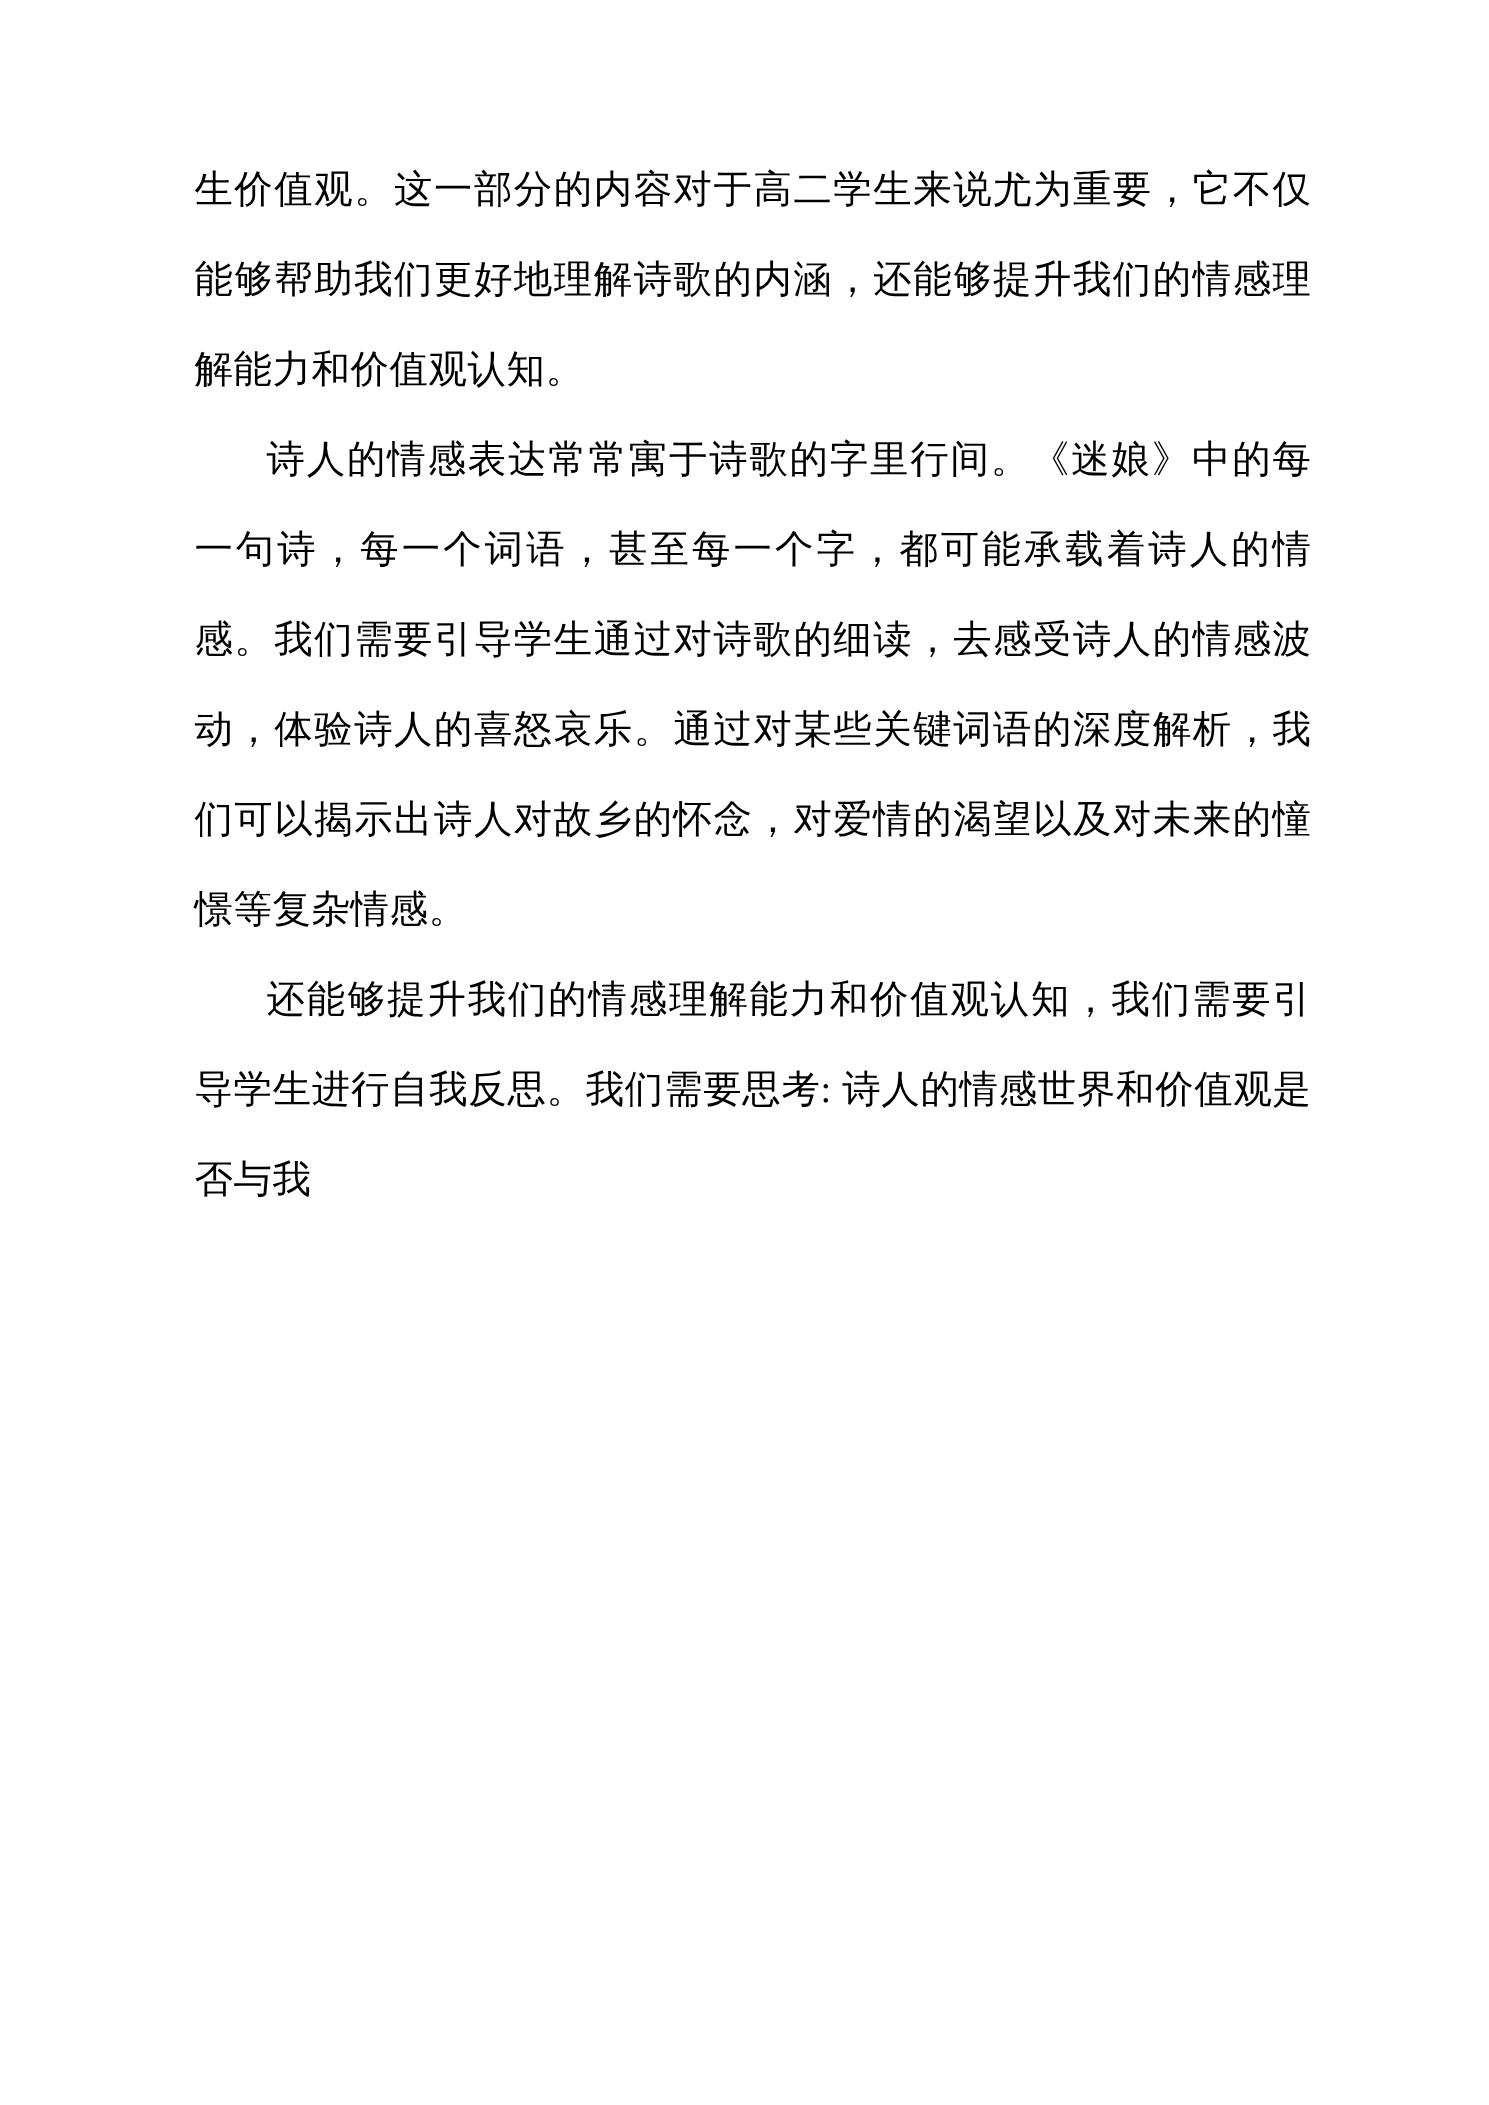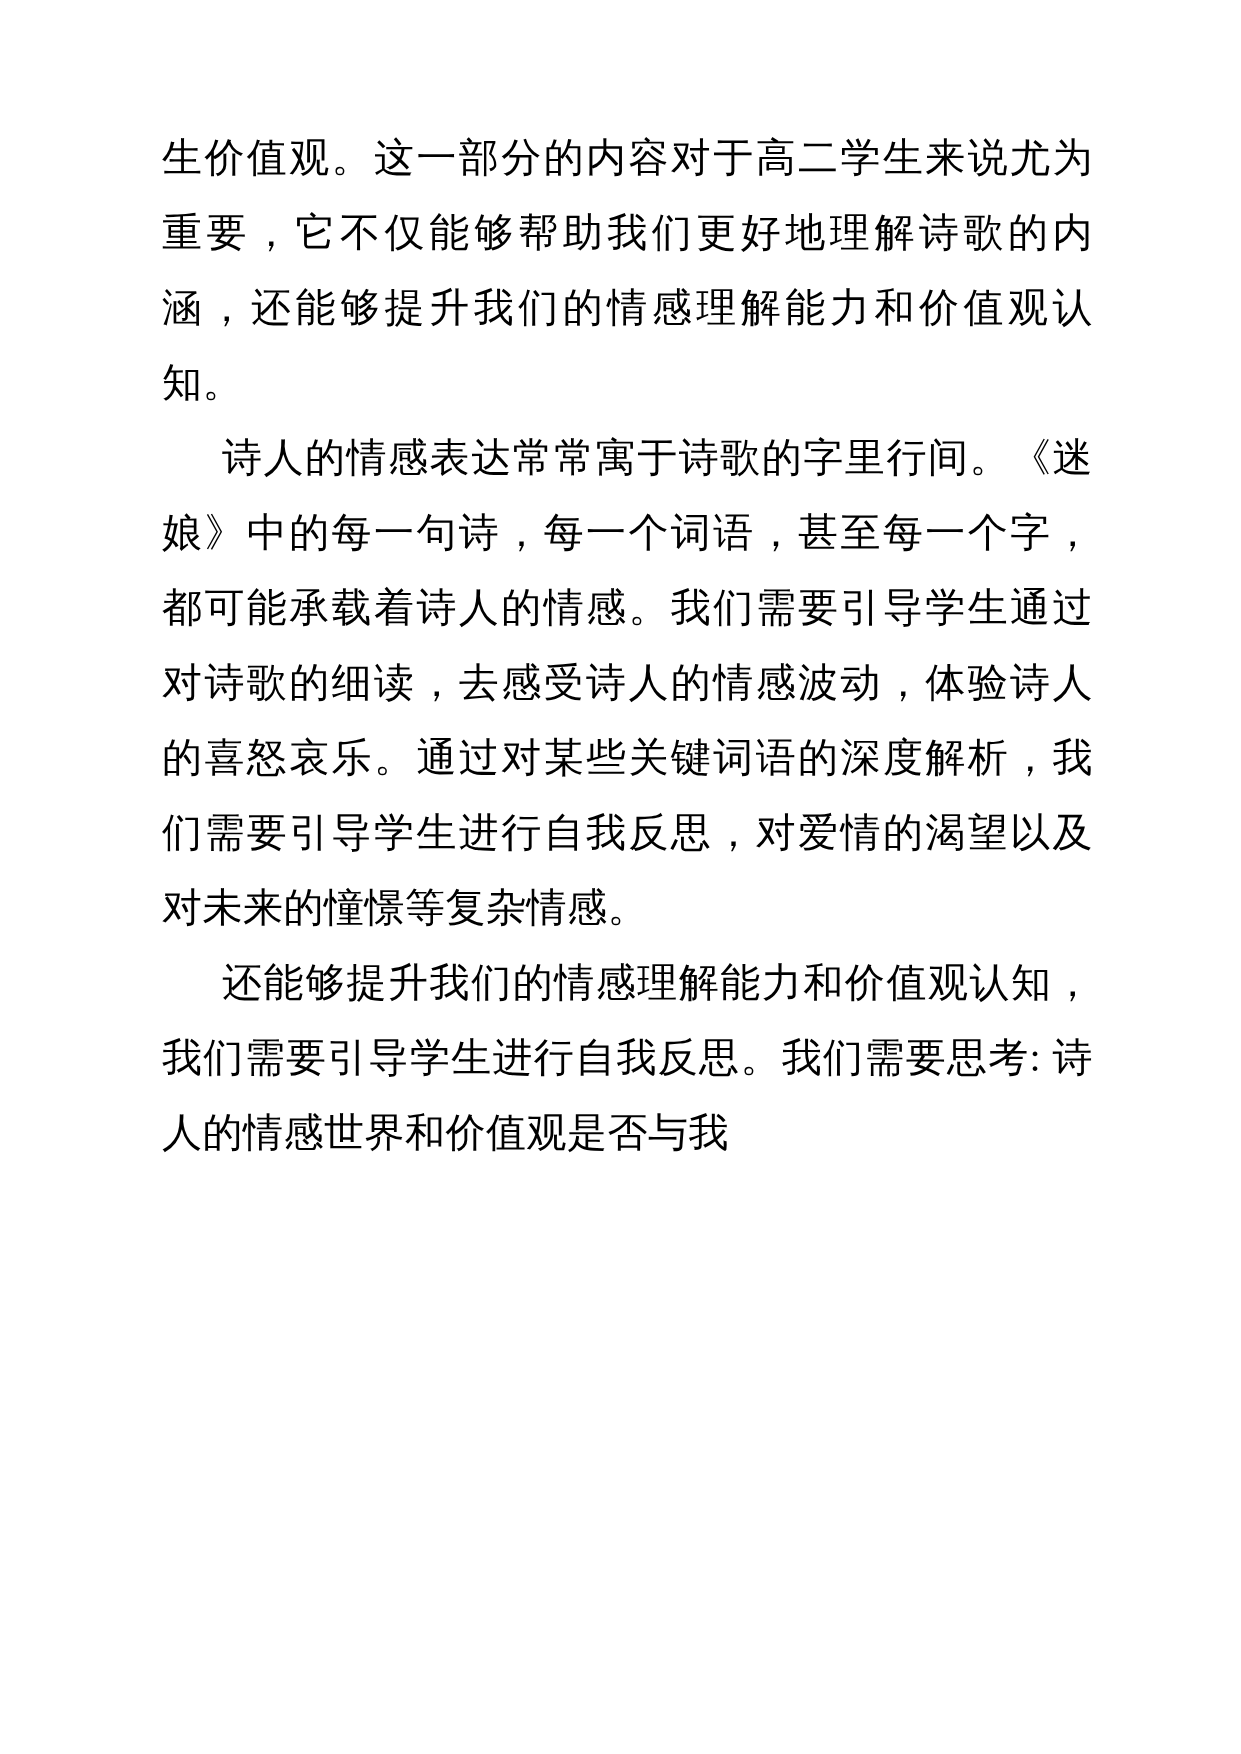--- a/index.html
+++ b/index.html
@@ -16,37 +16,37 @@
     overflow: hidden;
   }
   .page {
     box-sizing: border-box;
     width: 1241px;
     height: 1754px;
     padding: 120px 148px 100px 162px;
     background: #ffffff;
   }
   .doc-body {
-    font-size: 40px;
+    font-size: 32px;
     line-height: 75px;
     text-align: justify;
     text-justify: inter-ideograph;
     letter-spacing: 0.5px;
   }
   .para {
     margin: 0;
     text-indent: 0;
     word-break: break-all;
   }
   .para.indent {
     text-indent: 60px;
   }
 </style>
 </head>
 <body>
 
 <div class="page">
   <div class="doc-body">
     <p class="para">生价值观。这一部分的内容对于高二学生来说尤为重要，它不仅能够帮助我们更好地理解诗歌的内涵，还能够提升我们的情感理解能力和价值观认知。</p>
-    <p class="para indent">诗人的情感表达常常寓于诗歌的字里行间。《迷娘》中的每一句诗，每一个词语，甚至每一个字，都可能承载着诗人的情感。我们需要引导学生通过对诗歌的细读，去感受诗人的情感波动，体验诗人的喜怒哀乐。通过对某些关键词语的深度解析，我们需要引导学生进行自我反思，对爱情的渴望以及对未来的憧憬等复杂情感。</p>
+    <p class="para indent">诗人的情感表达常常寓于诗歌的字里行间。《迷娘》中的每一句诗，每一个词语，甚至每一个字，都可能承载着诗人的情感。我们需要引导学生通过对诗歌的细读，去感受诗人的情感波动，体验诗人的喜怒哀乐。通过对某些关键词语的深度解析，我们可以揭示出诗人对故乡的怀念，对爱情的渴望以及对未来的憧憬等复杂情感。</p>
     <p class="para indent">还能够提升我们的情感理解能力和价值观认知，我们需要引导学生进行自我反思。我们需要思考: 诗人的情感世界和价值观是否与我</p>
   </div>
 </div>
 
 </body></html>

